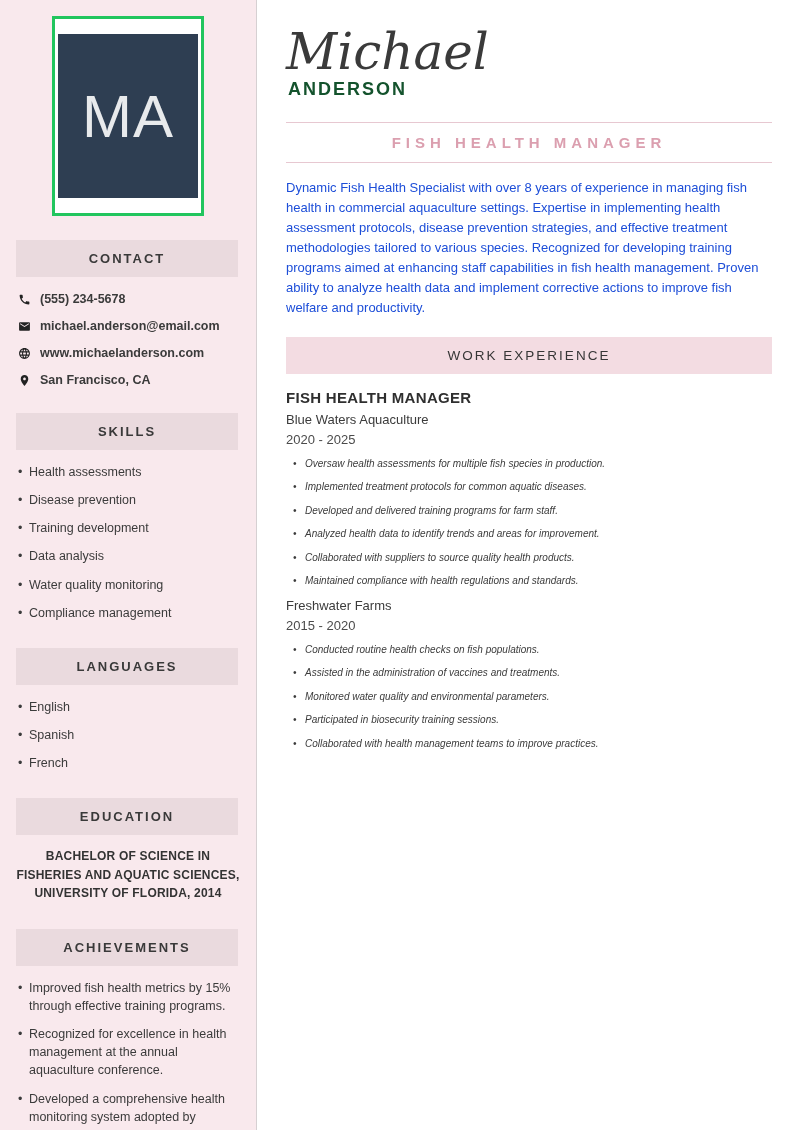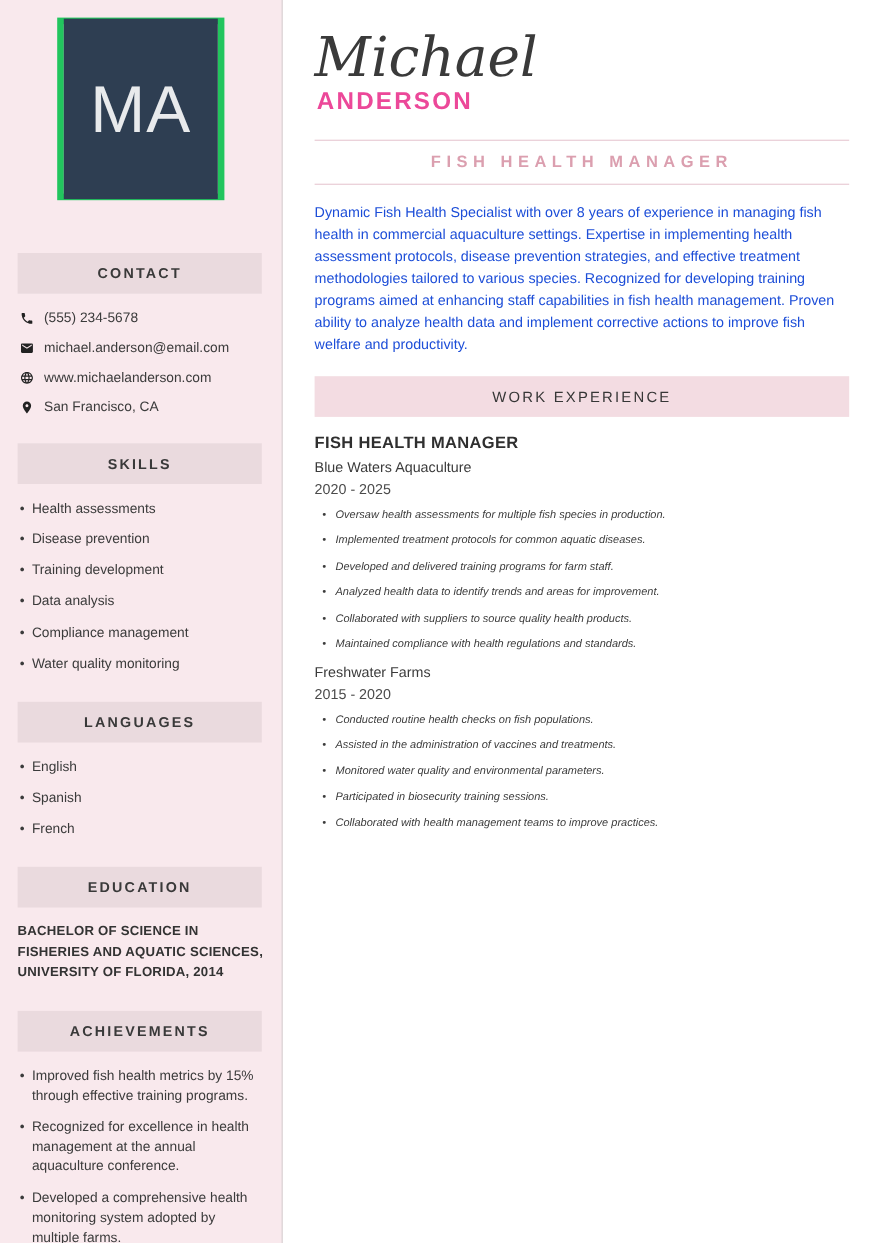--- a/index.html
+++ b/index.html
@@ -31,24 +31,24 @@
   
   .sidebar{
     width:257px;
     min-width:257px;
     background:var(--sidebar-bg);
     border-right:1px solid #d6d0d2;
     padding-bottom:20px;
   }
   .avatar-frame{
     width:152px;
-    height:166px;
+    height:200px;
     margin:16px auto 0 auto;
     background:#ffffff;
-    border:6px solid #22c55e;
+    border:3px solid #22c55e;
     display:flex;
     align-items:center;
     justify-content:center;
   }
   .avatar-box{
     width:140px;
     height:164px;
     background:var(--avatar-bg);
     display:flex;
     align-items:center;
@@ -63,33 +63,34 @@
   .side-header{
     background:var(--sidebar-bar-bg);
     margin:0 18px 0 16px;
     padding:11px 0;
     text-align:center;
     font-size:13px;
     font-weight:bold;
     letter-spacing:2px;
     color:#393939;
   }
-  .contact-header{margin-top:48px;}
+  .contact-header{margin-top:24px;}
   .section-gap{margin-top:26px;}
   .contact-list{
     list-style:none;
     margin:15px 0 0 0;
     padding:0 14px 0 17px;
   }
   .contact-list li{
     display:flex;
     align-items:center;
     gap:9px;
     margin-bottom:13px;
     font-size:12.5px;
+    font-weight:bold;
   }
   .cicon{
     width:14px;height:14px;
     display:inline-flex;
     align-items:center;
     justify-content:center;
     flex:0 0 14px;
     color:#222;
   }
   .cicon svg{width:13px;height:13px;fill:currentColor;}
@@ -112,41 +113,42 @@
     top:0;
   }
   .edu-text{
     margin:12px 0 0 0;
     padding:0 16px;
     font-size:12px;
     font-weight:bold;
     line-height:1.55;
     letter-spacing:0.2px;
     color:#333;
+    text-align:center;
   }
 
   
   .main{
     flex:1;
     padding:26px 28px 16px 29px;
   }
   .first-name{
     font-family:"DejaVu Serif", serif;
     font-style:italic;
     font-size:50px;
     line-height:1.05;
     color:#3a3a3a;
     margin:0;
     font-weight:500;
   }
   .last-name{
-    font-size:22px;
+    font-size:18px;
     font-weight:bold;
     letter-spacing:2px;
-    color:#ec4899;
+    color:#14532d;
     margin:0 0 0 2px;
   }
   .rule{
     border:none;
     border-top:1px solid var(--rule);
     margin:0;
   }
   .rule-top{margin-top:22px;}
   .job-title-banner{
     text-align:center;
@@ -256,22 +258,22 @@
         <span>San Francisco, CA</span>
       </li>
     </ul>
 
     <div class="side-header section-gap">SKILLS</div>
     <ul class="side-list">
         <li>Health assessments</li>
         <li>Disease prevention</li>
         <li>Training development</li>
         <li>Data analysis</li>
+        <li>Water quality monitoring</li>
         <li>Compliance management</li>
-        <li>Water quality monitoring</li>
       </ul>
 
     <div class="side-header section-gap">LANGUAGES</div>
     <ul class="side-list">
         <li>English</li>
         <li>Spanish</li>
         <li>French</li>
       </ul>
 
     <div class="side-header section-gap">EDUCATION</div>

